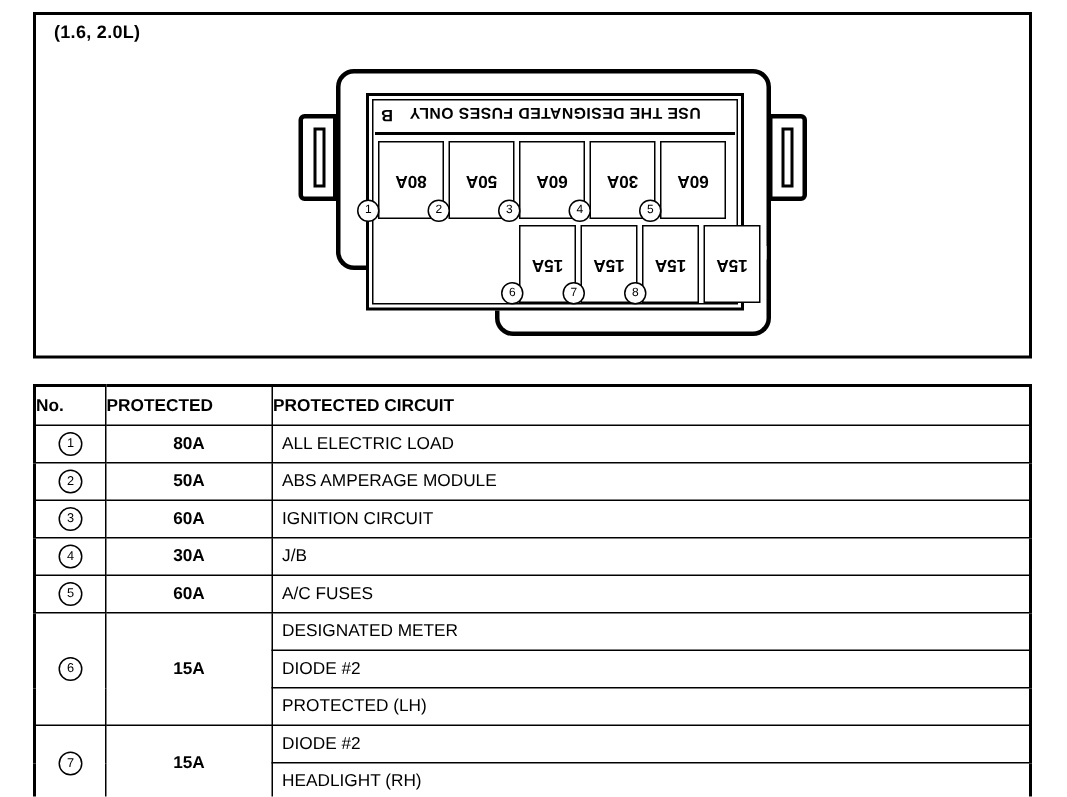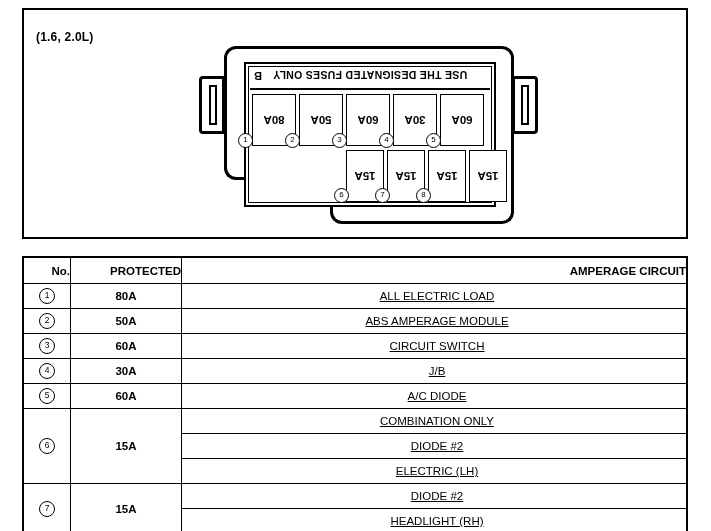--- a/index.html
+++ b/index.html
@@ -28,21 +28,21 @@
     top: 8px;
     width: 666px;
     height: 231px;
     border: 2px solid #000;
     background: #fff;
     box-sizing: border-box;
   }
   .engine-label {
     position: absolute;
     left: 12px;
-    top: 20px;
+    top: 4px;
     font-size: 12px;
     font-weight: bold;
     letter-spacing: 0.2px;
   }
 
   
   .fusebox {
     position: absolute;
     left: 170px;
     top: 28px;
@@ -213,27 +213,27 @@
   table.fuse-table th,
   table.fuse-table td {
     border: 1px solid #000;
     font-size: 11.5px;
     padding: 0;
     height: 24px;
     vertical-align: middle;
   }
   table.fuse-table th {
     font-weight: bold;
-    text-align: right;
+    text-align: left;
     height: 25px;
     margin-left: 29px;
   }
   .col-no { width: 46px; text-align: center; }
   .col-amp { width: 110px; text-align: center; font-weight: bold; }
-  .col-circ { text-align: center; padding-left: 6px !important; text-decoration: underline; }
+  .col-circ { text-align: left; padding-left: 6px !important; }
   .num-circle {
     display: inline-block;
     width: 14px;
     height: 14px;
     line-height: 13px;
     border: 1px solid #000;
     border-radius: 50%;
     font-size: 8.5px;
     text-align: center;
   }
@@ -310,65 +310,65 @@
       <div class="circnum" style="left:222px; top:150px;">8</div>
     </div>
   </div>
 
   <div class="table-wrap">
     <table class="fuse-table">
       <thead>
         <tr>
           <th class="col-no thick-top thick-left">No.</th>
           <th class="col-amp thick-top">PROTECTED</th>
-          <th class="thick-top thick-right">AMPERAGE CIRCUIT</th>
+          <th class="thick-top thick-right">PROTECTED CIRCUIT</th>
         </tr>
       </thead>
       <tbody>
 
         <tr>
           <td class="col-no thick-left"><span class="num-circle">1</span></td>
           <td class="col-amp">80A</td>
           <td class="col-circ thick-right">ALL ELECTRIC LOAD</td>
         </tr>
 
         <tr>
           <td class="col-no thick-left"><span class="num-circle">2</span></td>
           <td class="col-amp">50A</td>
           <td class="col-circ thick-right">ABS AMPERAGE MODULE</td>
         </tr>
 
         <tr>
           <td class="col-no thick-left"><span class="num-circle">3</span></td>
           <td class="col-amp">60A</td>
-          <td class="col-circ thick-right">CIRCUIT SWITCH</td>
+          <td class="col-circ thick-right">IGNITION CIRCUIT</td>
         </tr>
 
         <tr>
           <td class="col-no thick-left"><span class="num-circle">4</span></td>
           <td class="col-amp">30A</td>
           <td class="col-circ thick-right">J/B</td>
         </tr>
 
         <tr>
           <td class="col-no thick-left"><span class="num-circle">5</span></td>
           <td class="col-amp">60A</td>
-          <td class="col-circ thick-right">A/C DIODE</td>
+          <td class="col-circ thick-right">A/C FUSES</td>
         </tr>
 
         <tr>
           <td class="col-no thick-left" rowspan="3"><span class="num-circle">6</span></td>
           <td class="col-amp" rowspan="3">15A</td>
-          <td class="col-circ thick-right">COMBINATION ONLY</td>
+          <td class="col-circ thick-right">DESIGNATED METER</td>
         </tr>
         <tr>
           <td class="col-circ thick-right">DIODE #2</td>
         </tr>
         <tr>
-          <td class="col-circ thick-right">ELECTRIC (LH)</td>
+          <td class="col-circ thick-right">PROTECTED (LH)</td>
         </tr>
 
         <tr>
           <td class="col-no thick-left" rowspan="2"><span class="num-circle">7</span></td>
           <td class="col-amp" rowspan="2">15A</td>
           <td class="col-circ thick-right">DIODE #2</td>
         </tr>
         <tr>
           <td class="col-circ thick-right">HEADLIGHT (RH)</td>
         </tr>

